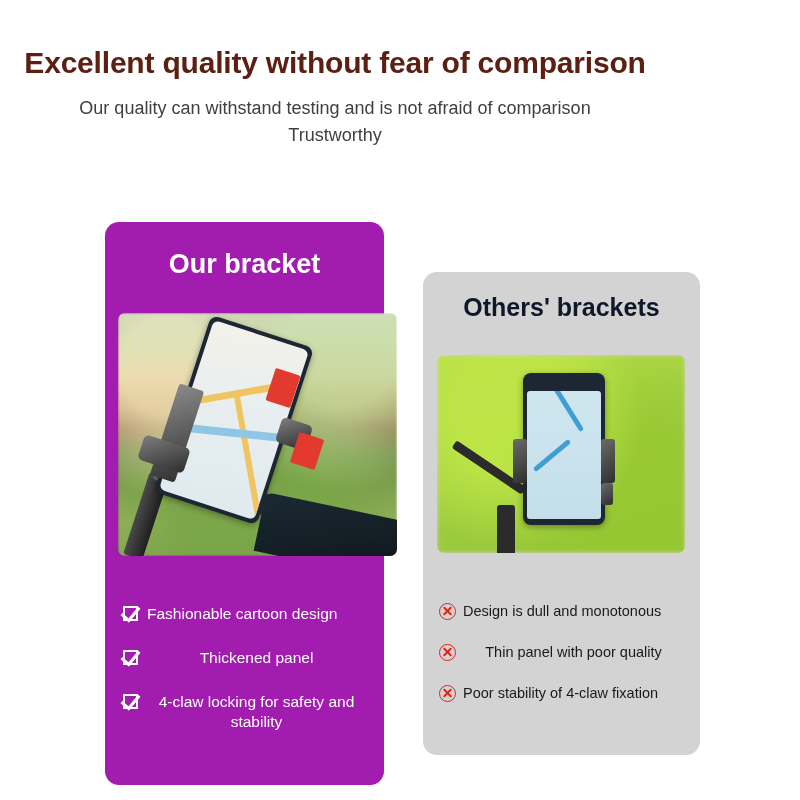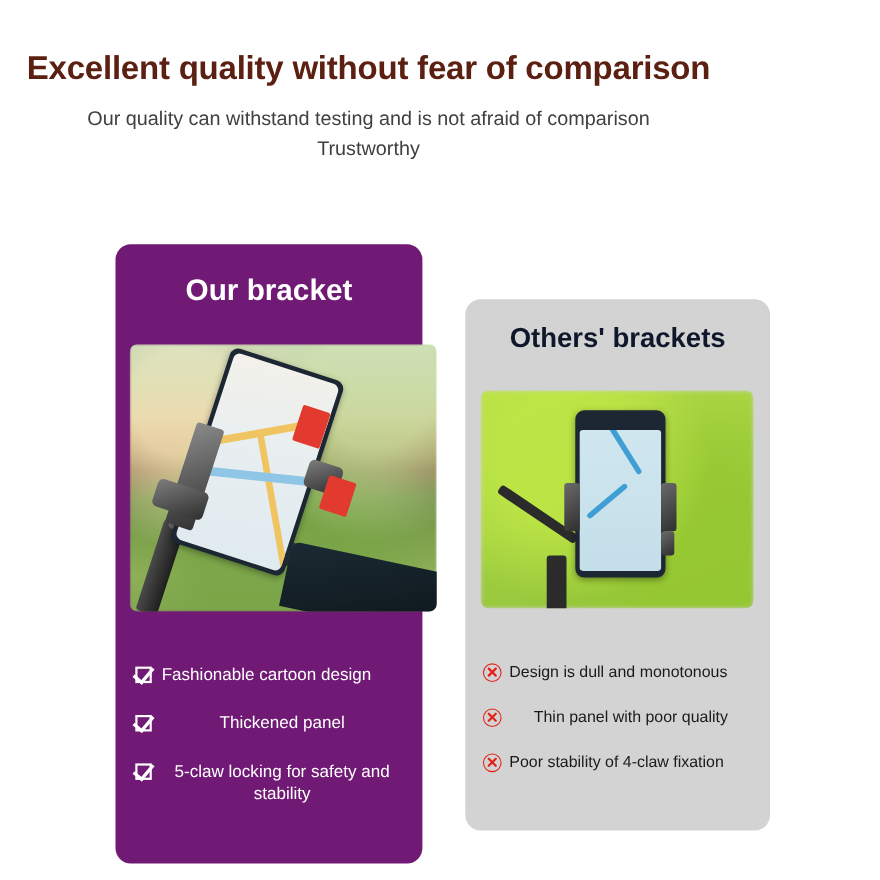--- a/index.html
+++ b/index.html
@@ -53,21 +53,21 @@
     position: absolute;
     box-sizing: border-box;
     border-radius: 14px;
   }
 
   .card-ours {
     left: 105px;
     top: 222px;
     width: 279px;
     height: 563px;
-    background: #701a75;
+    background: #a21caf;
     z-index: 2;
   }
 
   .card-others {
     left: 423px;
     top: 272px;
     width: 277px;
     height: 483px;
     background: #D3D3D3;
     z-index: 1;
@@ -378,21 +378,21 @@
             <span class="tick"></span>
         </span>
         <span class="feature-text centered">Thickened panel</span>
       </div>
 
       <div class="feature-row">
         <span class="icon-check">
           <span class="box"></span>
             <span class="tick"></span>
         </span>
-        <span class="feature-text wrapped">5-claw locking for safety and stability</span>
+        <span class="feature-text wrapped">4-claw locking for safety and stability</span>
       </div>
 
     </div>
   </div>
 
   <div class="card card-others">
     <div class="card-title">Others' brackets</div>
 
     <div class="photo photo-others">
       <div class="photo-inner bg-grass"></div>

